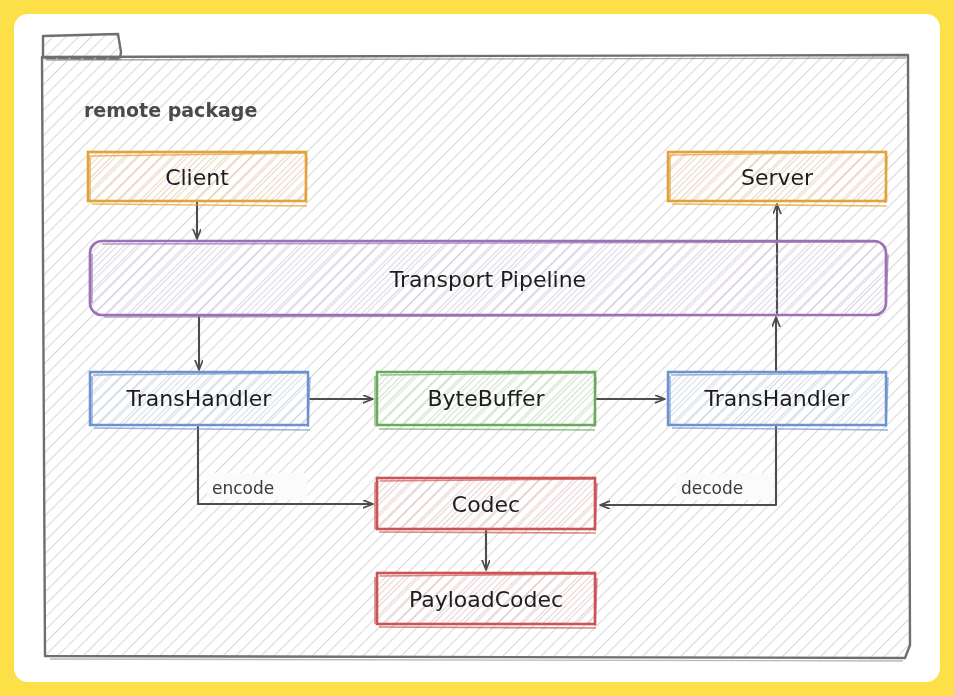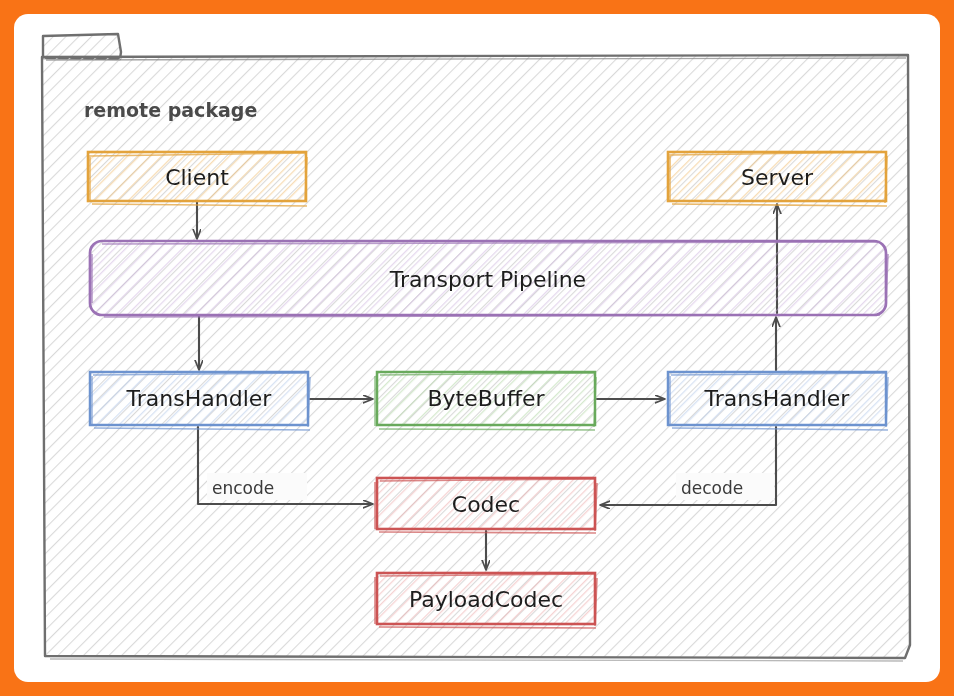--- a/index.html
+++ b/index.html
@@ -11,21 +11,21 @@
   body {
     width: 954px;
     height: 696px;
     overflow: hidden;
     font-family: "DejaVu Sans", sans-serif;
   }
   #canvas {
     position: relative;
     width: 954px;
     height: 696px;
-    background: #f97316;
+    background: #fde047;
   }
   #board {
     position: absolute;
     left: 14px;
     top: 14px;
     width: 926px;
     height: 668px;
     background: #ffffff;
     border-radius: 14px;
   }

